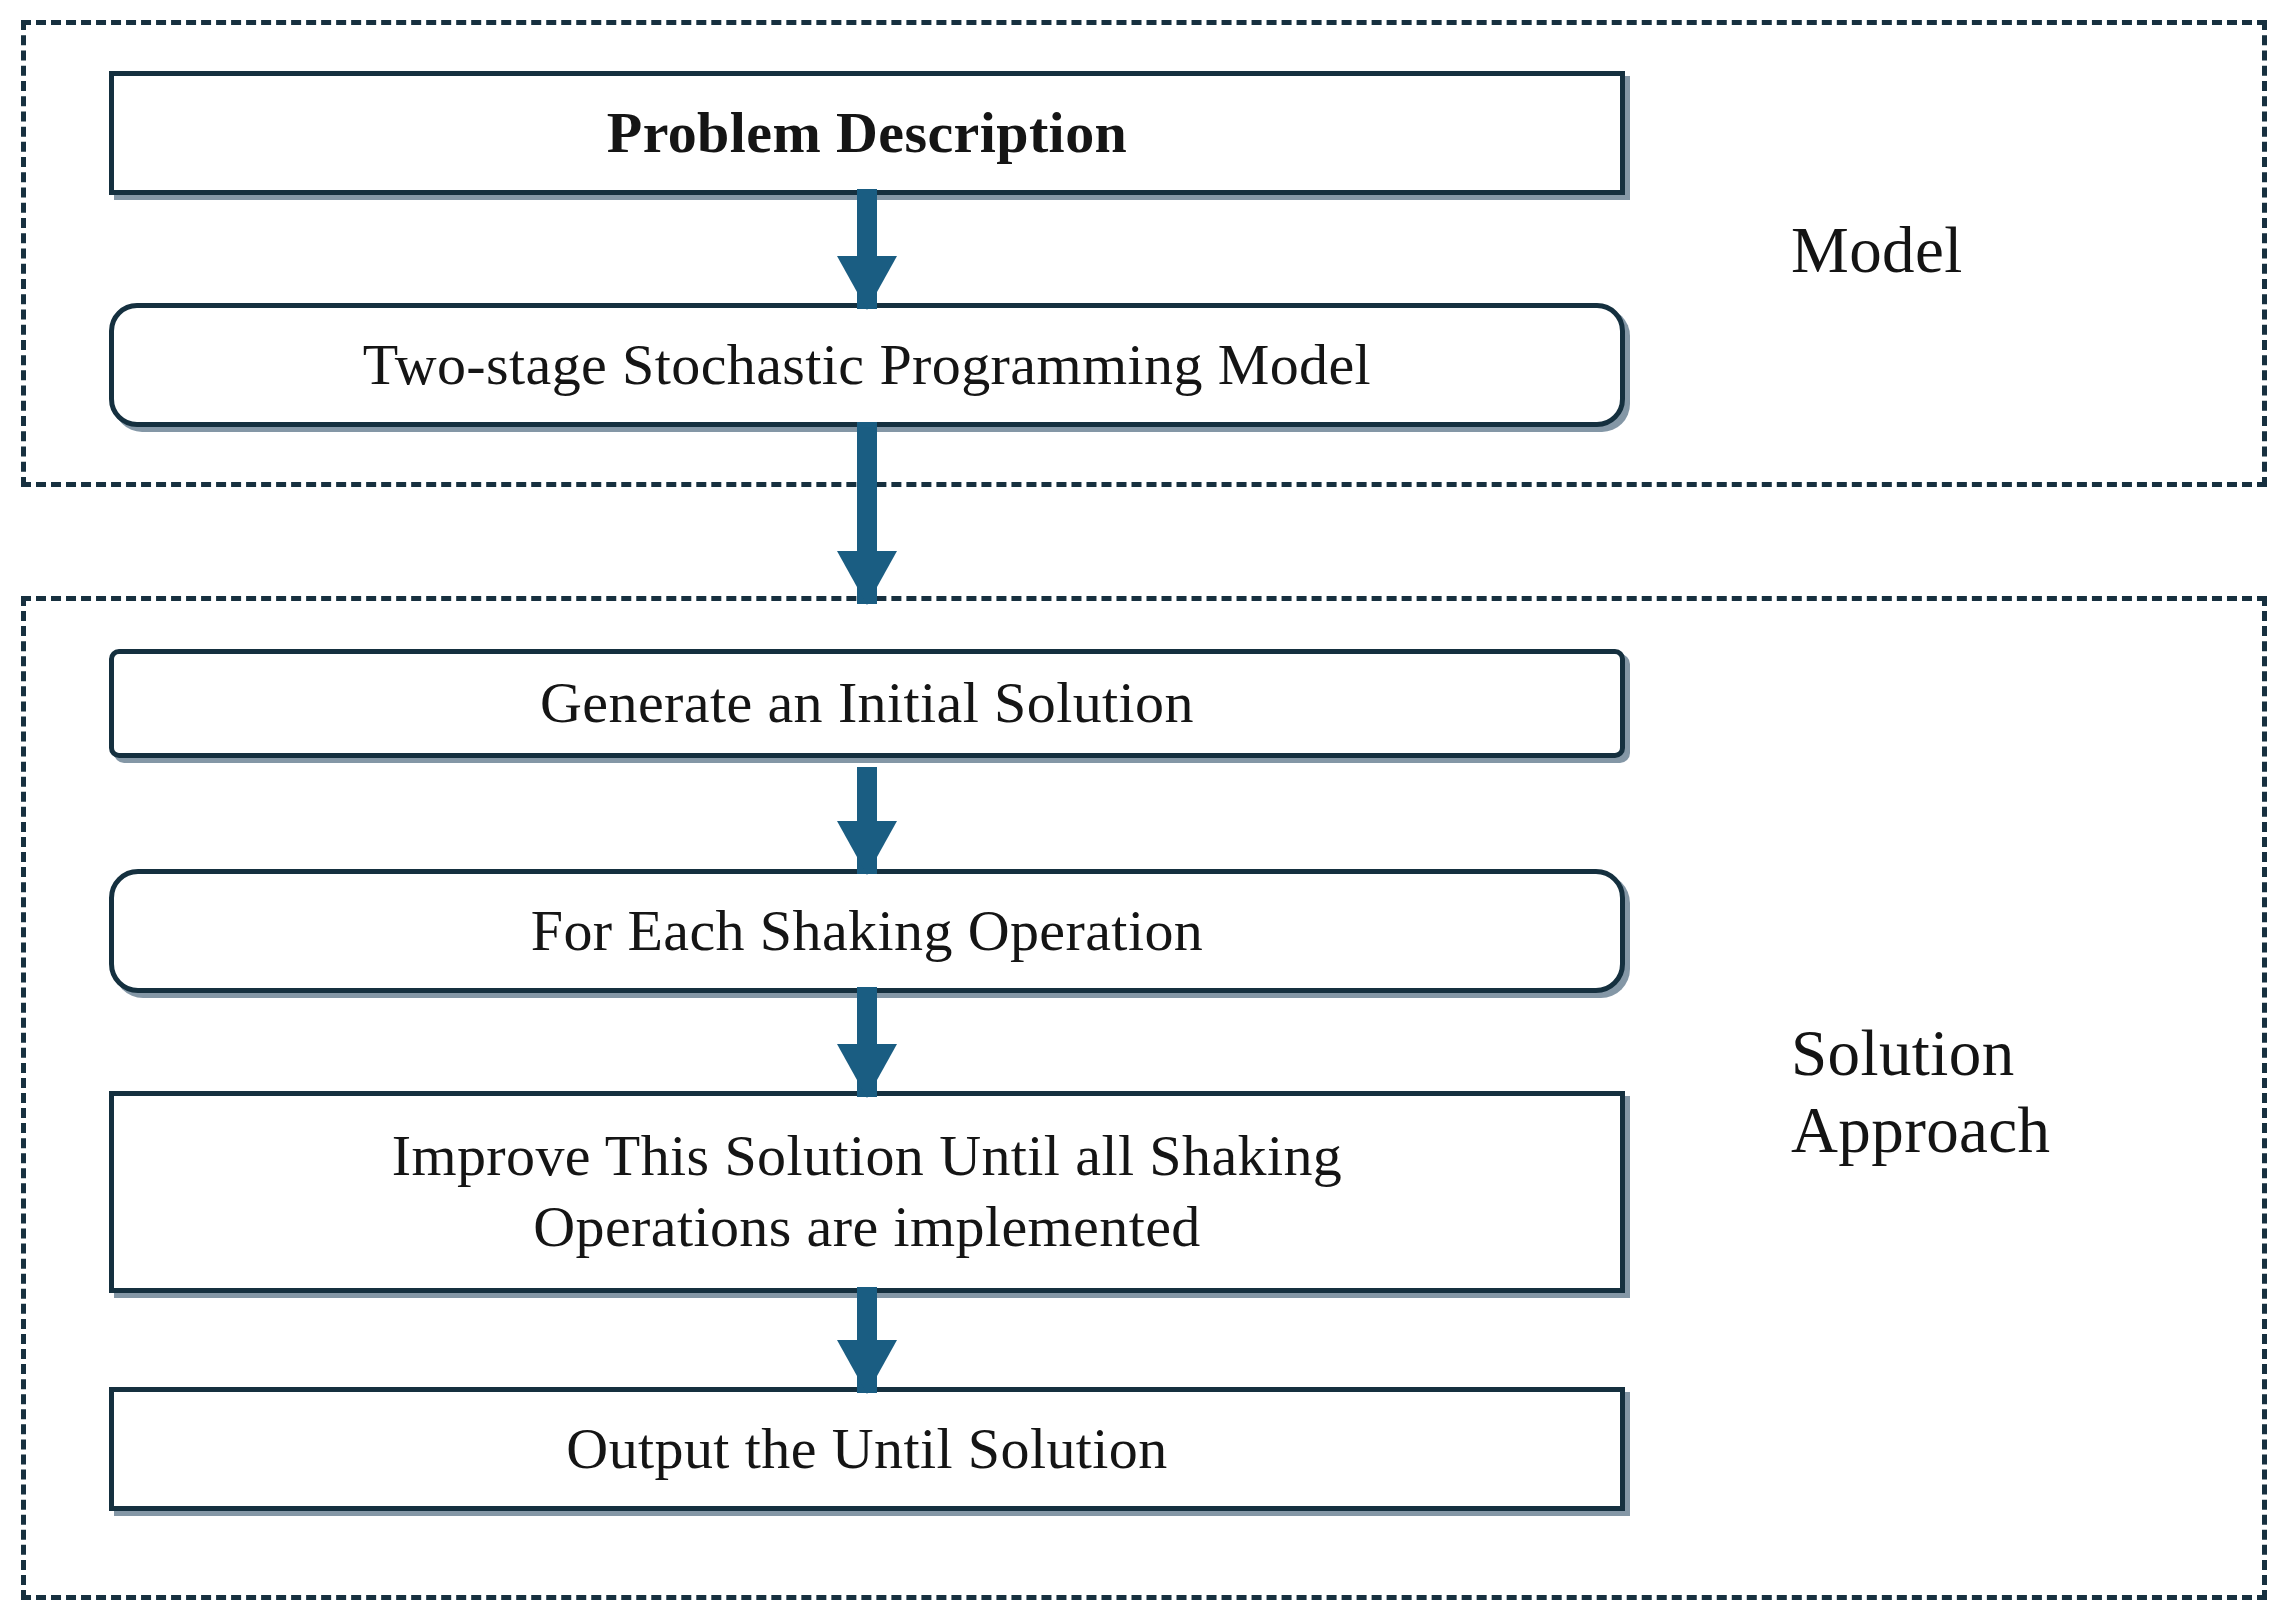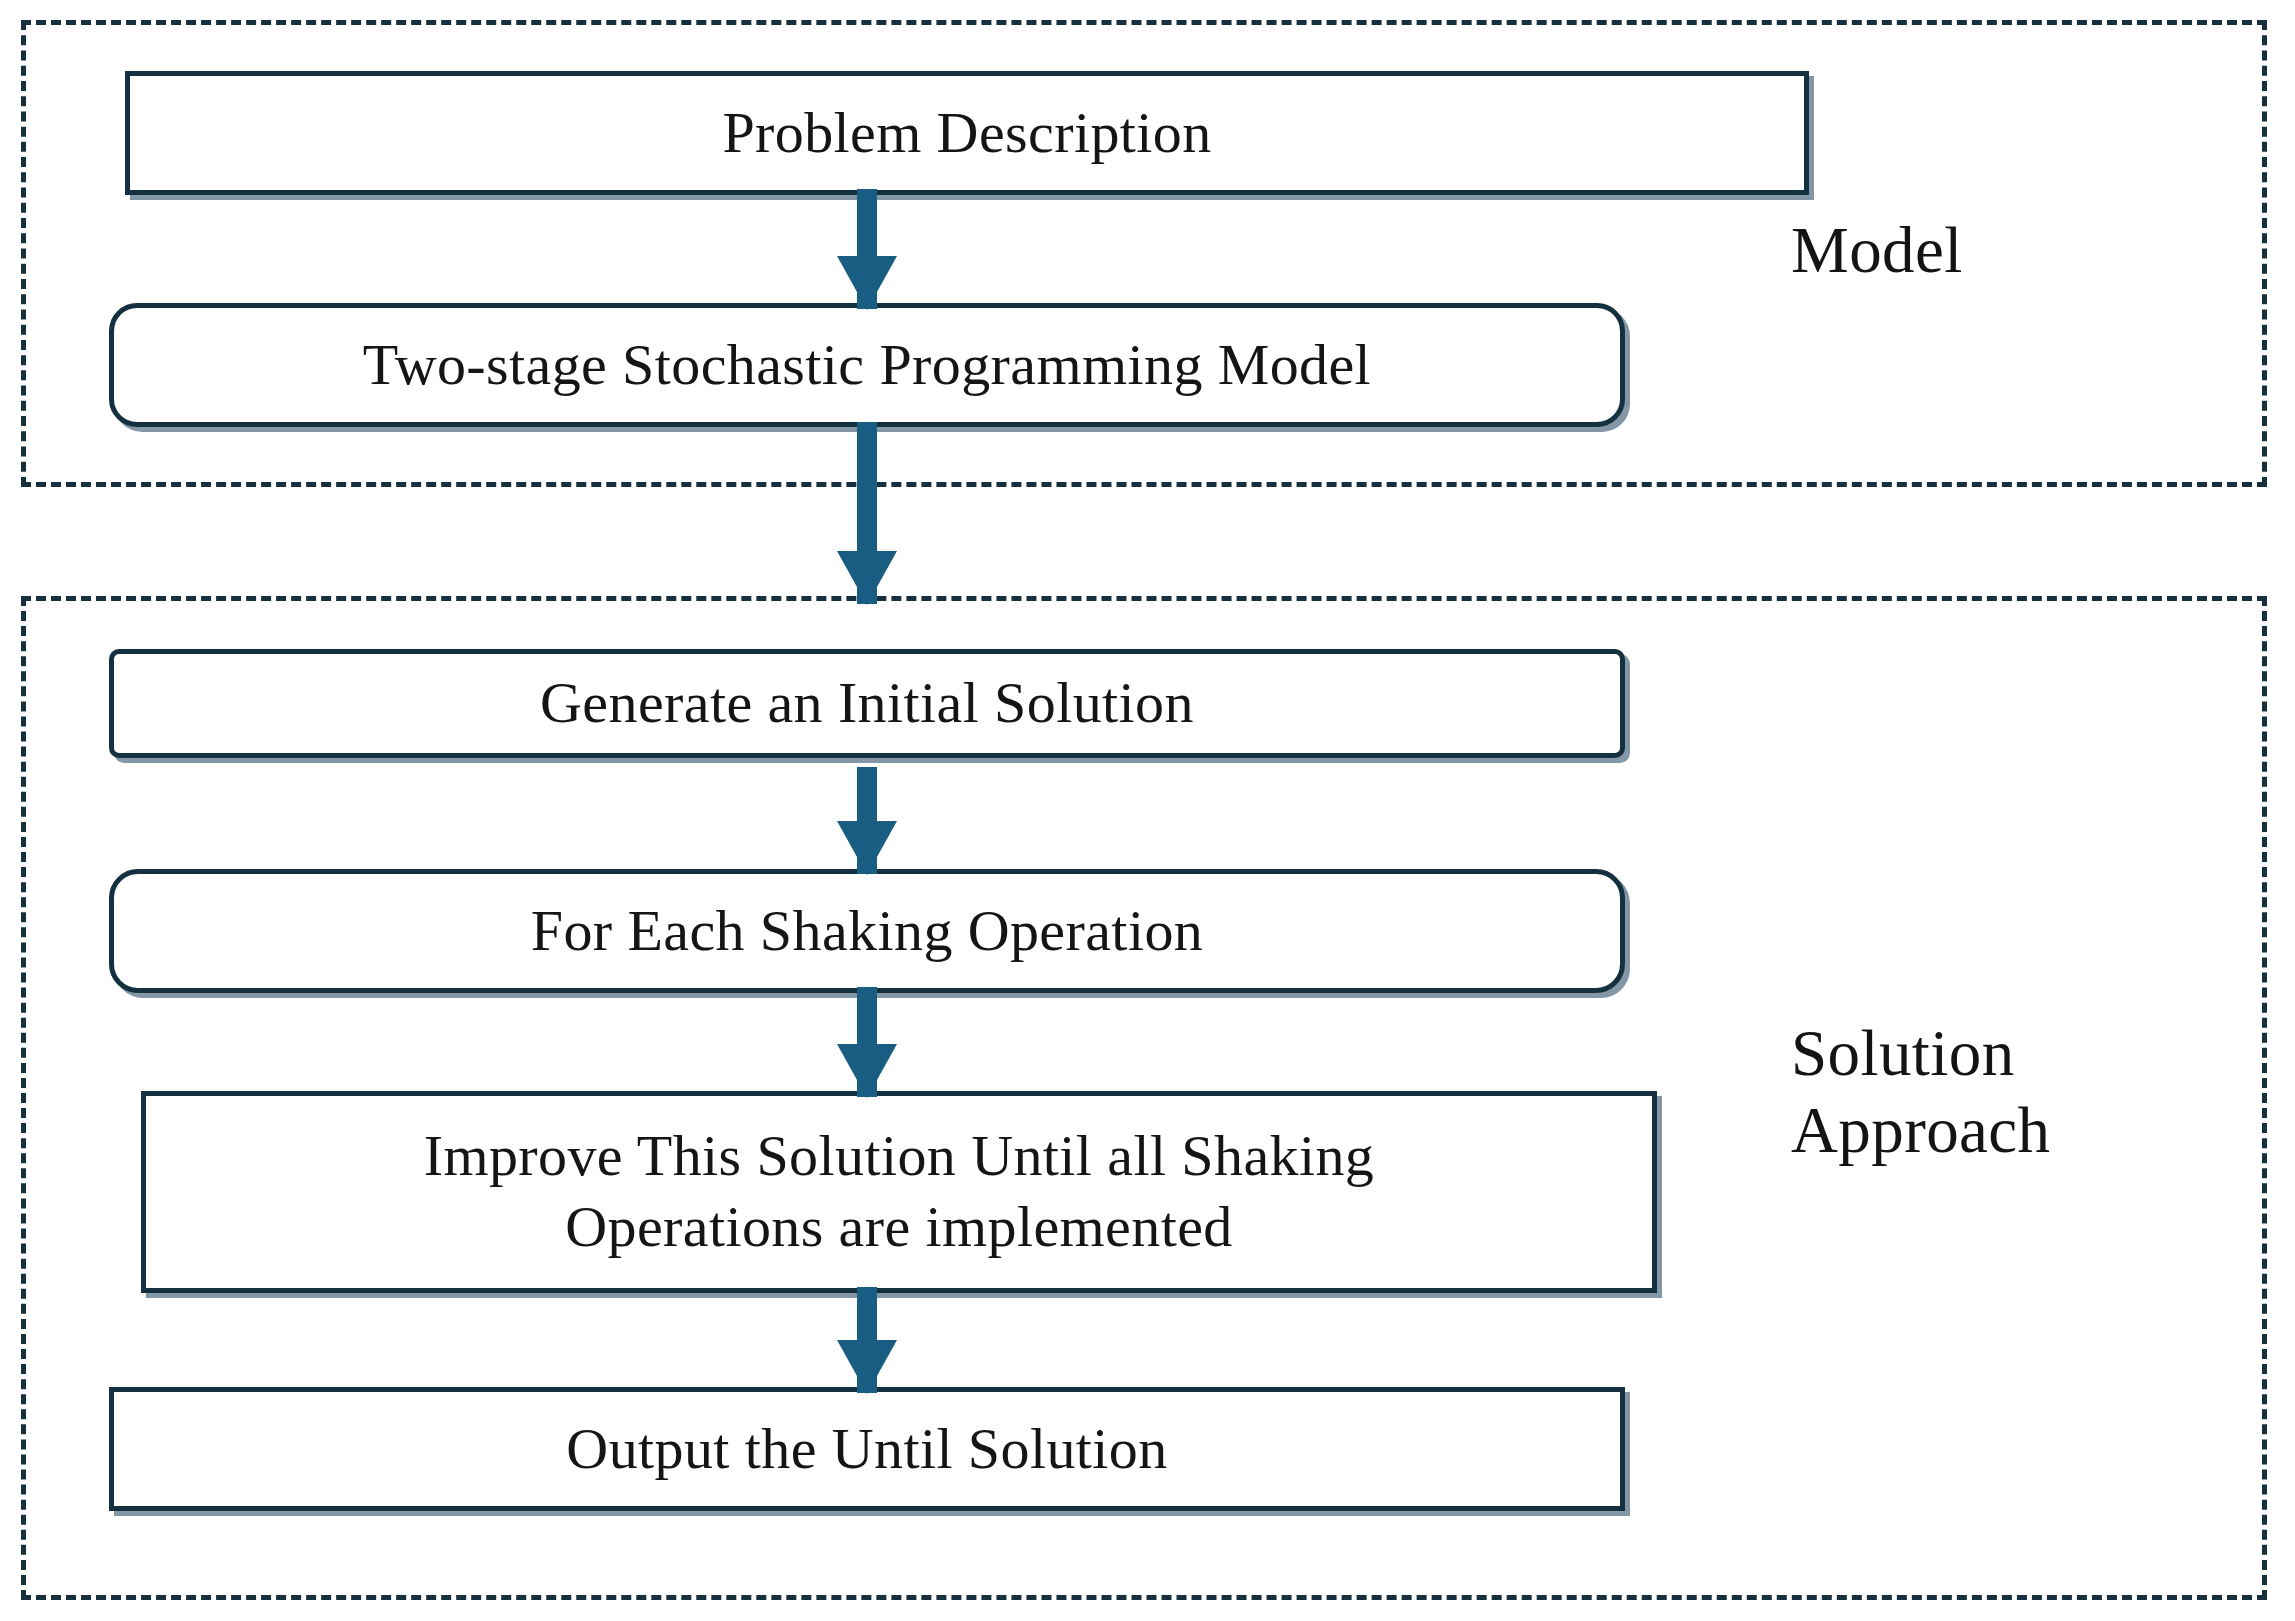--- a/index.html
+++ b/index.html
@@ -73,25 +73,25 @@
   }
   .node-text {
     color: #151515;
     font-size: 58px;
     line-height: 1.22;
     letter-spacing: 0.4px;
     white-space: pre-line;
     padding: 0 14px;
   }
 
-  #node-problem        { left: 125px; top: 71px;  width: 1684px; height: 124px; }
+  #node-problem        { left: 109px; top: 71px;  width: 1516px; height: 124px; font-weight: bold; }
   #node-model          { left: 109px; top: 303px;  width: 1516px; height: 124px; border-radius: 28px; }
   #node-initial        { left: 109px; top: 649px;  width: 1516px; height: 109px; border-radius: 10px; }
   #node-shaking        { left: 109px; top: 869px; width: 1516px; height: 124px; border-radius: 29px; }
-  #node-improve        { left: 109px; top: 1091px; width: 1516px; height: 202px; margin-left: 32px; }
+  #node-improve        { left: 109px; top: 1091px; width: 1516px; height: 202px; }
   #node-output         { left: 109px; top: 1387px; width: 1516px; height: 124px; }
 
   
   .arrow {
     position: absolute;
     left: 857px;      
     width: 20px;
     background: #1a5d82;
   }
   .arrow::after {

